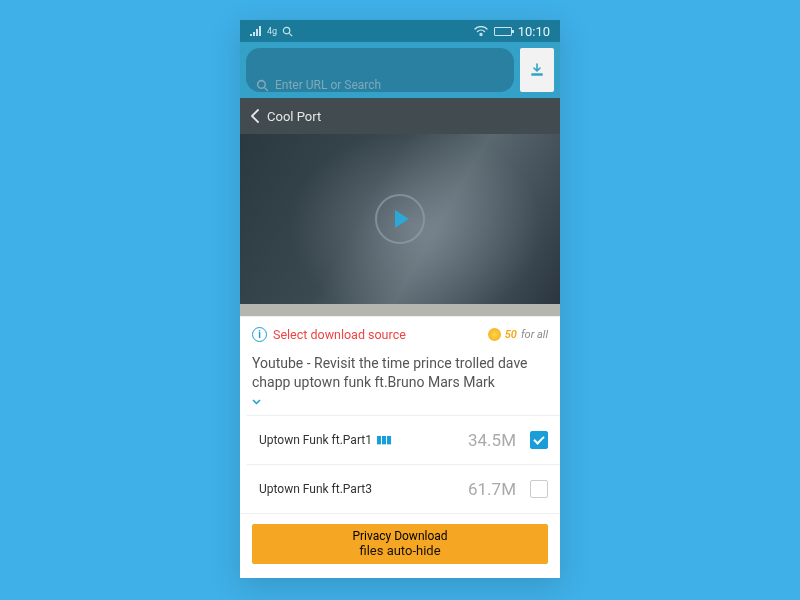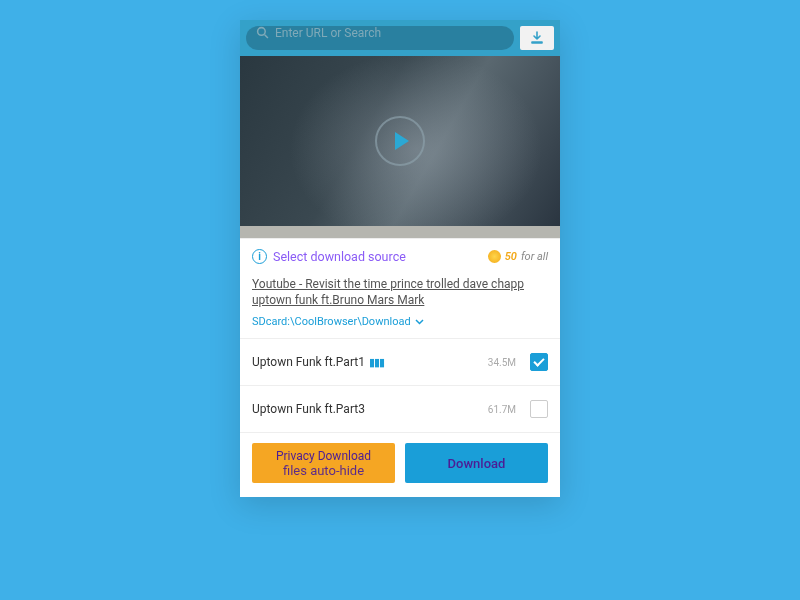--- a/index.html
+++ b/index.html
@@ -8,74 +8,105 @@
 .statusbar { height: 22px; background: #1b7a99; display: flex; align-items: center; padding: 0 10px; color: #c8e5ef; font-size: 11px; }
 .sb-left { display: flex; align-items: center; gap: 5px; }
 .sb-right { margin-left: auto; display: flex; align-items: center; gap: 6px; }
 .signal-icon, .wifi-icon, .search-sm-icon { display: inline-flex; }
 .fourg { font-size: 9px; }
 .battery { width: 18px; height: 9px; border: 1px solid #c8e5ef; border-radius: 1px; position: relative; }
 .battery::after { content: ''; position: absolute; right: -3px; top: 2px; width: 2px; height: 3px; background: #c8e5ef; }
 .battery-fill { width: 80%; height: 100%; background: #c8e5ef; }
 .time { font-size: 13px; color: #e6f4f9; }
 .urlbar { background: #34a1c9; padding: 6px; display: flex; gap: 6px; }
-.url-input { flex: 1; background: rgba(0,0,0,0.2); border-radius: 14px; display: flex; align-items: flex-start; padding: 0 10px; height: 24px; }
+.url-input { flex: 1; background: rgba(0,0,0,0.2); border-radius: 14px; display: flex; align-items: flex-end; padding: 0 10px; height: 44px; }
 .url-input input { border: none; background: transparent; flex: 1; font-size: 12px; color: #9dc6d5; outline: none; margin-left: 6px; }
 .url-input input::placeholder { color: #7fa9b8; }
 .dl-btn { width: 34px; background: #f2f2f2; border-radius: 2px; display: flex; align-items: center; justify-content: center; color: #34a1c9; cursor: pointer; }
 .navrow { background: rgba(25,35,40,0.82); height: 36px; display: flex; align-items: center; padding: 0 10px; color: #e6e6e6; font-size: 13px; gap: 8px; }
 .video { height: 170px; background: linear-gradient(120deg, #2a3840 0%, #3a4850 40%, #5a6870 60%, #2a3540 100%); position: relative; display: flex; align-items: center; justify-content: center; }
 .video::before { content: ''; position: absolute; inset: 0; background: radial-gradient(ellipse 180px 140px at 55% 55%, rgba(180,190,200,0.35), transparent 70%); }
 .play-circle { width: 50px; height: 50px; border: 2px solid rgba(140,160,170,0.7); border-radius: 50%; display: flex; align-items: center; justify-content: center; position: relative; z-index: 1; }
 .play-tri { width: 0; height: 0; border-left: 14px solid #2ba8d4; border-top: 9px solid transparent; border-bottom: 9px solid transparent; margin-left: 4px; }
 .graybar { height: 12px; background: #b6b6b0; }
 .panel-head { padding: 10px 12px 8px; display: flex; align-items: center; gap: 6px; border-top: 1px solid #eee; }
 .info-icon { width: 15px; height: 15px; border: 1.5px solid #1a9ed8; border-radius: 50%; display: inline-flex; align-items: center; justify-content: center; color: #1a9ed8; font-size: 10px; font-weight: bold; }
-.panel-title { font-size: 12.5px; color: #8b5cf6; }
+.panel-title { font-size: 12.5px; color: #ef4444; }
 .coin-badge { margin-left: auto; display: flex; align-items: center; gap: 4px; font-size: 11px; color: #8a8a8a; font-style: italic; }
 .coin { width: 13px; height: 13px; background: radial-gradient(circle, #ffd54a, #f2a817); border-radius: 50%; }
 .coin-count { color: #f2a817; font-weight: 600; }
 .meta { padding: 4px 12px 10px; }
-.video-title { font-size: 12px; color: #555; line-height: 1.35; text-decoration: underline; }
+.video-title { font-size: 14px; color: #555; line-height: 1.35; }
 .path { font-size: 11px; color: #1a9ed8; margin-top: 7px; display: flex; align-items: center; gap: 4px; }
-.list-row { display: flex; align-items: center; padding: 14px 12px; border-top: 1px solid #eee; font-size: 12px; }
+.list-row { display: flex; align-items: center; padding: 14px 12px; border-top: 1px solid #eee; font-size: 12px; margin-left: 7px; }
 .row-name { color: #333; }
 .eq-icon { color: #1a9ed8; margin-left: 4px; font-size: 11px; letter-spacing: -1px; }
-.row-size { margin-left: auto; color: #aaa; font-size: 10px; margin-right: 14px; }
+.row-size { margin-left: auto; color: #aaa; font-size: 17px; margin-right: 14px; }
 .chk { width: 18px; height: 18px; border: 1px solid #ccc; border-radius: 2px; display: flex; align-items: center; justify-content: center; cursor: pointer; }
 .chk.checked { background: #1a9ed8; border-color: #1a9ed8; }
 .chk.checked::after { content: ''; width: 4px; height: 8px; border: solid #fff; border-width: 0 2px 2px 0; transform: rotate(45deg); margin-top: -2px; }
 .actions { display: flex; gap: 10px; padding: 10px 12px 14px; border-top: 1px solid #eee; }
-.btn { flex: 1; height: 40px; border-radius: 2px; display: flex; flex-direction: column; align-items: center; justify-content: center; color: #4c1d95; cursor: pointer; }
+.btn { flex: 1; height: 40px; border-radius: 2px; display: flex; flex-direction: column; align-items: center; justify-content: center; color: #000000; cursor: pointer; }
 .btn-privacy { background: #f5a623; }
 .btn-privacy .main { font-size: 12px; }
 .btn-privacy .sub { font-size: 13px; opacity: 0.9; }
 .btn-download { background: #1a9ed8; font-size: 13px; font-weight: 500; }
 </style>
 </head>
 <body>
 
 <div class="phone">
 
+  <div class="statusbar">
+    <div class="sb-left">
+      <span class="signal-icon">
+        <svg width="12" height="10" viewBox="0 0 12 10">
+            <path d="M0 8h2v2H0zM3 6h2v4H3zM6 3h2v7H6zM9 0h2v10H9z" fill="#c8e5ef"></path>
+          </svg>
+      </span>
+      <span class="fourg">4g</span>
+      <span class="search-sm-icon">
+        <svg width="11" height="11" viewBox="0 0 12 12">
+            <circle cx="5" cy="5" r="3.5" stroke="#c8e5ef" stroke-width="1.3" fill="none"></circle>
+            <path d="M8 8l3 3" stroke="#c8e5ef" stroke-width="1.3"></path>
+          </svg>
+      </span>
+    </div>
+    <div class="sb-right">
+      <span class="wifi-icon">
+        <svg width="14" height="10" viewBox="0 0 14 10">
+            <path d="M7 9.5a1 1 0 100-2 1 1 0 000 2zM3.5 5.5a5 5 0 017 0M1 3a8.5 8.5 0 0112 0" stroke="#c8e5ef" stroke-width="1.3" fill="none" stroke-linecap="round"></path>
+          </svg>
+      </span>
+      <span class="battery"><span class="battery-fill"></span></span>
+      <span class="time">10:10</span>
+    </div>
+  </div>
 
   <div class="urlbar">
     <div class="url-input">
       <svg width="13" height="13" viewBox="0 0 12 12">
           <circle cx="5" cy="5" r="3.5" stroke="#7fa9b8" stroke-width="1.4" fill="none"></circle>
           <path d="M8 8l3 3" stroke="#7fa9b8" stroke-width="1.4"></path>
         </svg>
       <input placeholder="Enter URL or Search" style="">
     </div>
     <div class="dl-btn">
       <svg width="16" height="16" viewBox="0 0 16 16">
           <path d="M8 2v7M5 6l3 3 3-3M3 12h10v1H3z" stroke="#34a1c9" stroke-width="1.6" fill="none" stroke-linecap="round" stroke-linejoin="round"></path>
         </svg>
     </div>
   </div>
 
+  <div class="navrow">
+    <svg width="9" height="14" viewBox="0 0 9 14">
+        <path d="M8 1L2 7l6 6" stroke="#e6e6e6" stroke-width="1.8" fill="none" stroke-linecap="round" stroke-linejoin="round"></path>
+      </svg>
+    <span>Cool Port</span>
+  </div>
 
   <div class="video">
     <div class="play-circle">
       <div class="play-tri"></div>
     </div>
   </div>
   <div class="graybar"></div>
 
   <div class="panel-head">
     <span class="info-icon">i</span>
@@ -83,21 +114,20 @@
     <span class="coin-badge">
       <span class="coin"></span>
       <span class="coin-count">50</span>
       <span>for all</span>
     </span>
   </div>
 
   <div class="meta">
     <div class="video-title">Youtube - Revisit the time prince trolled dave chapp uptown funk ft.Bruno Mars Mark</div>
     <div class="path">
-      <span>SDcard:\CoolBrowser\Download</span>
       <svg width="9" height="6" viewBox="0 0 9 6">
           <path d="M1 1l3.5 3.5L8 1" stroke="#1a9ed8" stroke-width="1.5" fill="none"></path>
         </svg>
     </div>
   </div>
 
   <div id="list">
       <div class="list-row">
         <span class="row-name">Uptown Funk ft.Part1</span>
         <span class="eq-icon">▮▮▮</span>
@@ -109,18 +139,15 @@
         <span class="row-size">61.7M</span>
         <span class="chk"></span>
       </div>
     </div>
 
   <div class="actions">
     <div class="btn btn-privacy">
       <span class="main">Privacy Download</span>
       <span class="sub">files auto-hide</span>
     </div>
-    <div class="btn btn-download">
-      <span>Download</span>
-    </div>
   </div>
 
 </div>
 
 </body></html>

